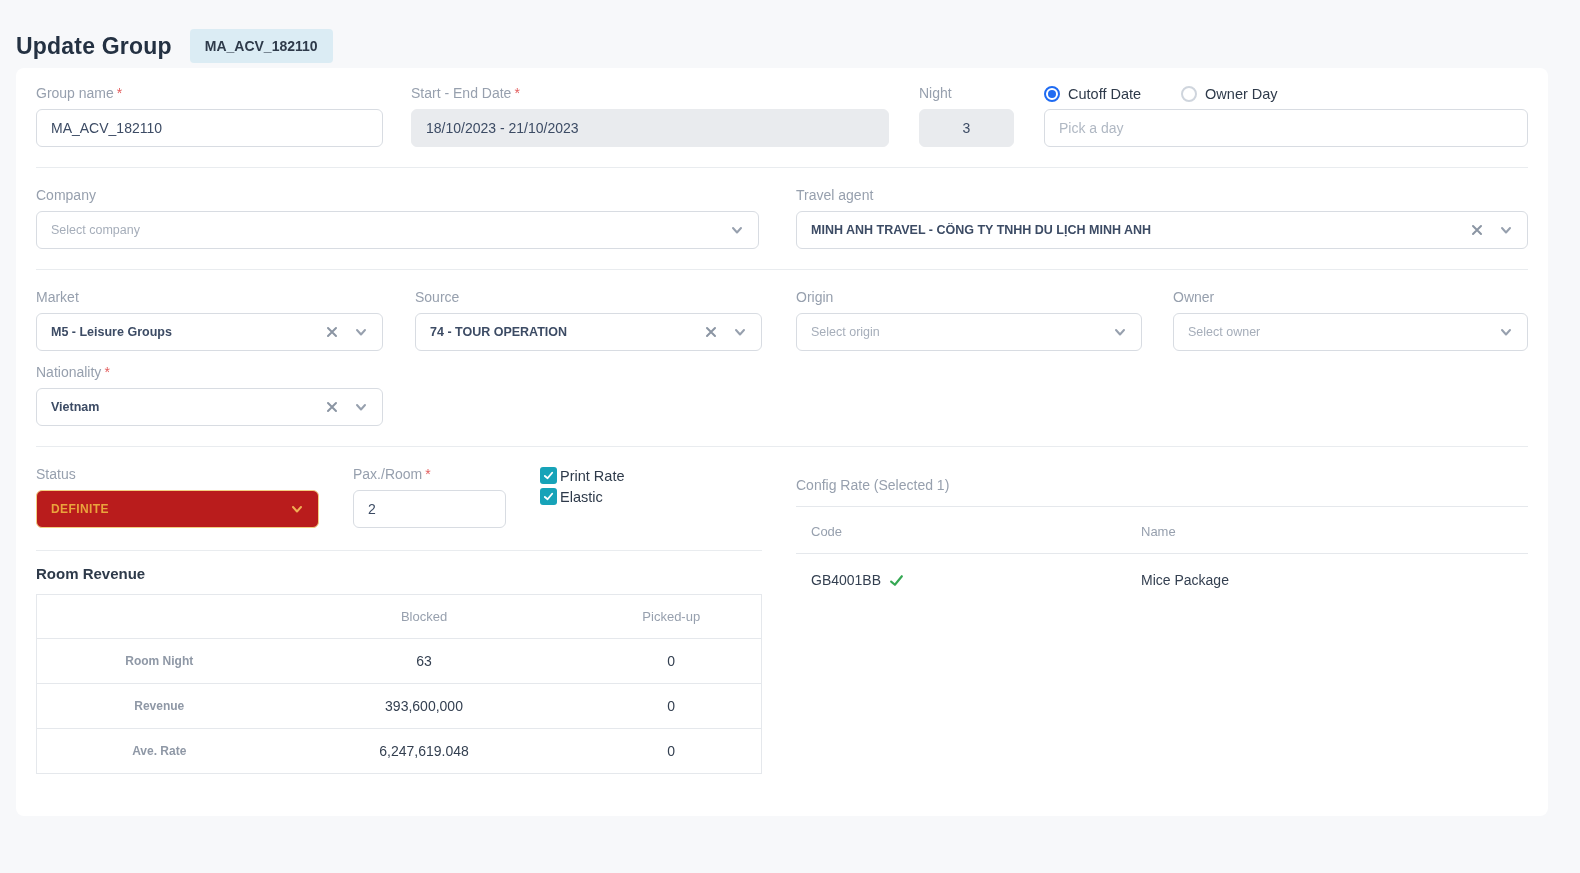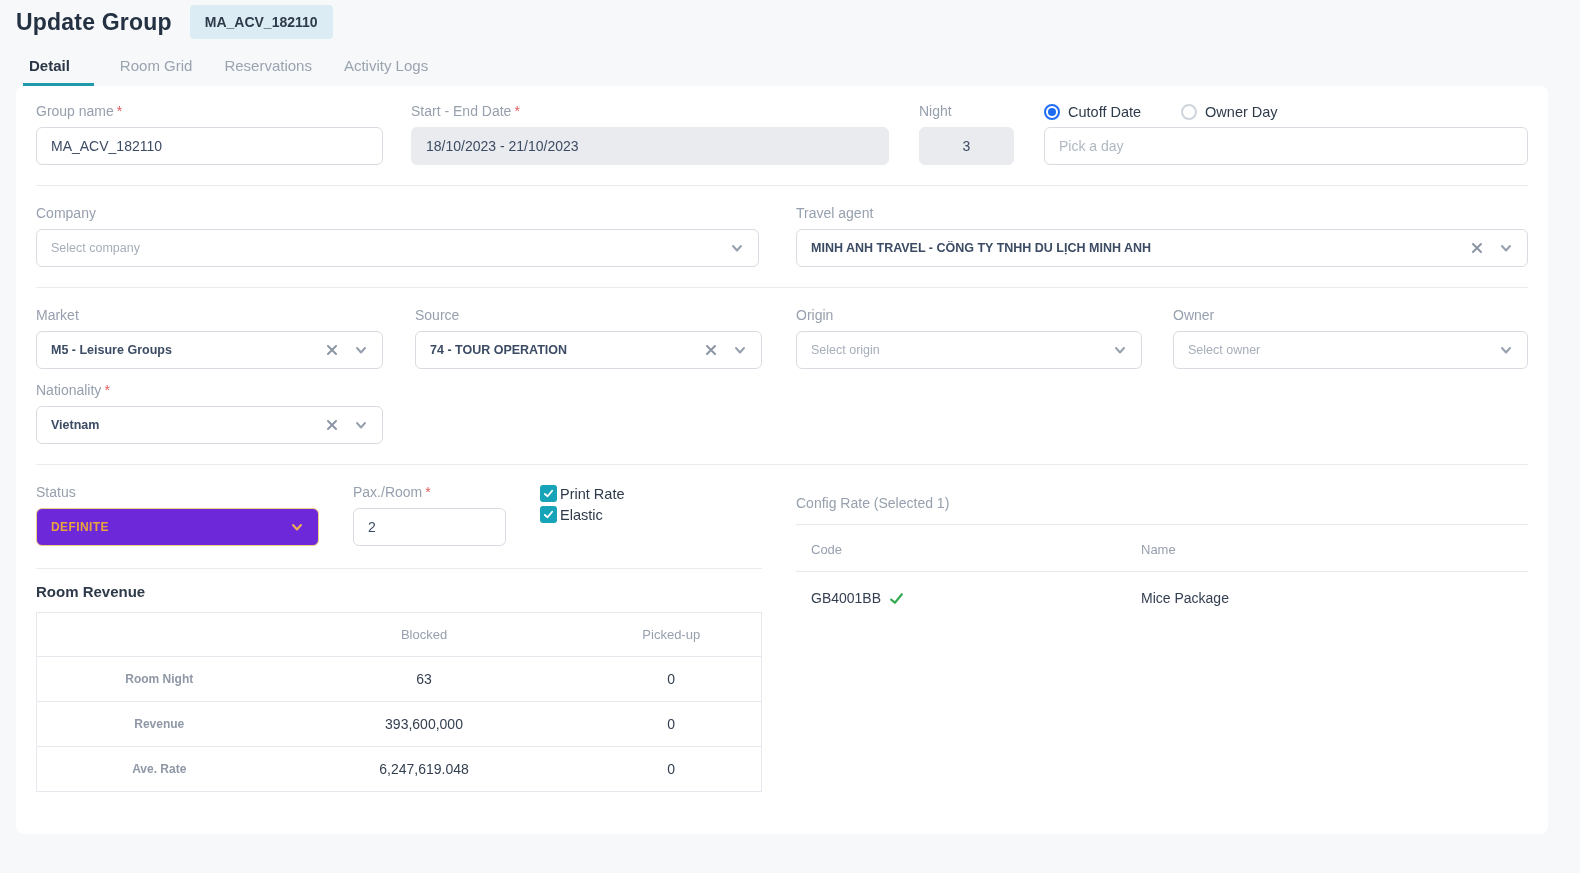--- a/index.html
+++ b/index.html
@@ -4,21 +4,21 @@
 <style>
   * { box-sizing: border-box; }
   html,body { margin:0; padding:0; }
   body {
     width:1580px; height:873px; overflow:hidden;
     background:#f7f8fa;
     font-family:"Liberation Sans", sans-serif;
     color:#3c4b64;
   }
   
-  .header { padding:0 0 0 16px; }
+  .header { padding:24px 0 0 16px; }
   .title-row { display:flex; align-items:center; gap:18px; height:44px; }
   .page-title { font-size:23px; font-weight:700; color:#243142; margin:0; letter-spacing:.2px; }
   .badge { background:#dbecf4; color:#2e3a4a; font-size:14px; font-weight:600;
            padding:9px 15px; border-radius:4px; }
   .tabs { display:flex; margin-top:13px; padding-left:7px; }
   .tab { font-size:15px; color:#9aa3b0; padding:0 6px 9px 6px; margin-right:20px; cursor:pointer; }
   .tab.active { color:#2b3646; font-weight:700; border-bottom:3px solid #1d9aab; padding-right:24px; }
   
   .card { margin:0 32px 13px 16px; height:748px; background:#fff; border-radius:8px;
           padding:18px 20px; }
@@ -47,21 +47,21 @@
   .radio-circle.checked { border-color:#1f6bf2; }
   .radio-dot { width:8px; height:8px; border-radius:50%; background:#1f6bf2; }
   
   .select { display:flex; align-items:center; justify-content:space-between; cursor:pointer; }
   .select .value { font-size:12.5px; font-weight:700; color:#3c4b64; white-space:nowrap;
                    overflow:hidden; text-overflow:ellipsis; }
   .select .placeholder { font-size:12.5px; color:#a6aeba; font-weight:400; }
   .sel-icons { display:flex; align-items:center; gap:15px; margin-left:10px; }
   .icon { display:inline-flex; }
   
-  .status .control { background:#6d28d9; border-color:#f3cf81; }
+  .status .control { background:#b91c1c; border-color:#f3cf81; }
   .status .value { color:#eaa43c; font-size:12px; letter-spacing:.4px; }
   
   .checks { margin-left:34px; display:flex; flex-direction:column; gap:4px; }
   .check-item { display:flex; align-items:center; gap:3px; font-size:14.5px; color:#2e3a4a; cursor:pointer; }
   .checkbox { width:17px; height:17px; border-radius:3px; background:#17a3b8;
               display:flex; align-items:center; justify-content:center; }
   
   .bottom { display:flex; margin-top:20px; }
   .left-col { width:726px; }
   .right-col { flex:1; margin-left:34px; }
@@ -84,26 +84,20 @@
   .green-check { color:#35a853; font-size:15px; font-weight:700; }
 </style>
 </head>
 <body>
 
 <div class="header">
   <div class="title-row">
     <h1 class="page-title">Update Group</h1>
     <span class="badge">MA_ACV_182110</span>
   </div>
-  <nav class="tabs">
-    <div class="tab active">Detail</div>
-    <div class="tab">Room Grid</div>
-    <div class="tab">Reservations</div>
-    <div class="tab">Activity Logs</div>
-  </nav>
 </div>
 
 <main class="card">
 
   <section class="row">
     <div class="field w-gn">
       <div class="label">
         <span>Group name</span><span class="req">*</span>
       </div>
       <input class="control" value="MA_ACV_182110" style="">

